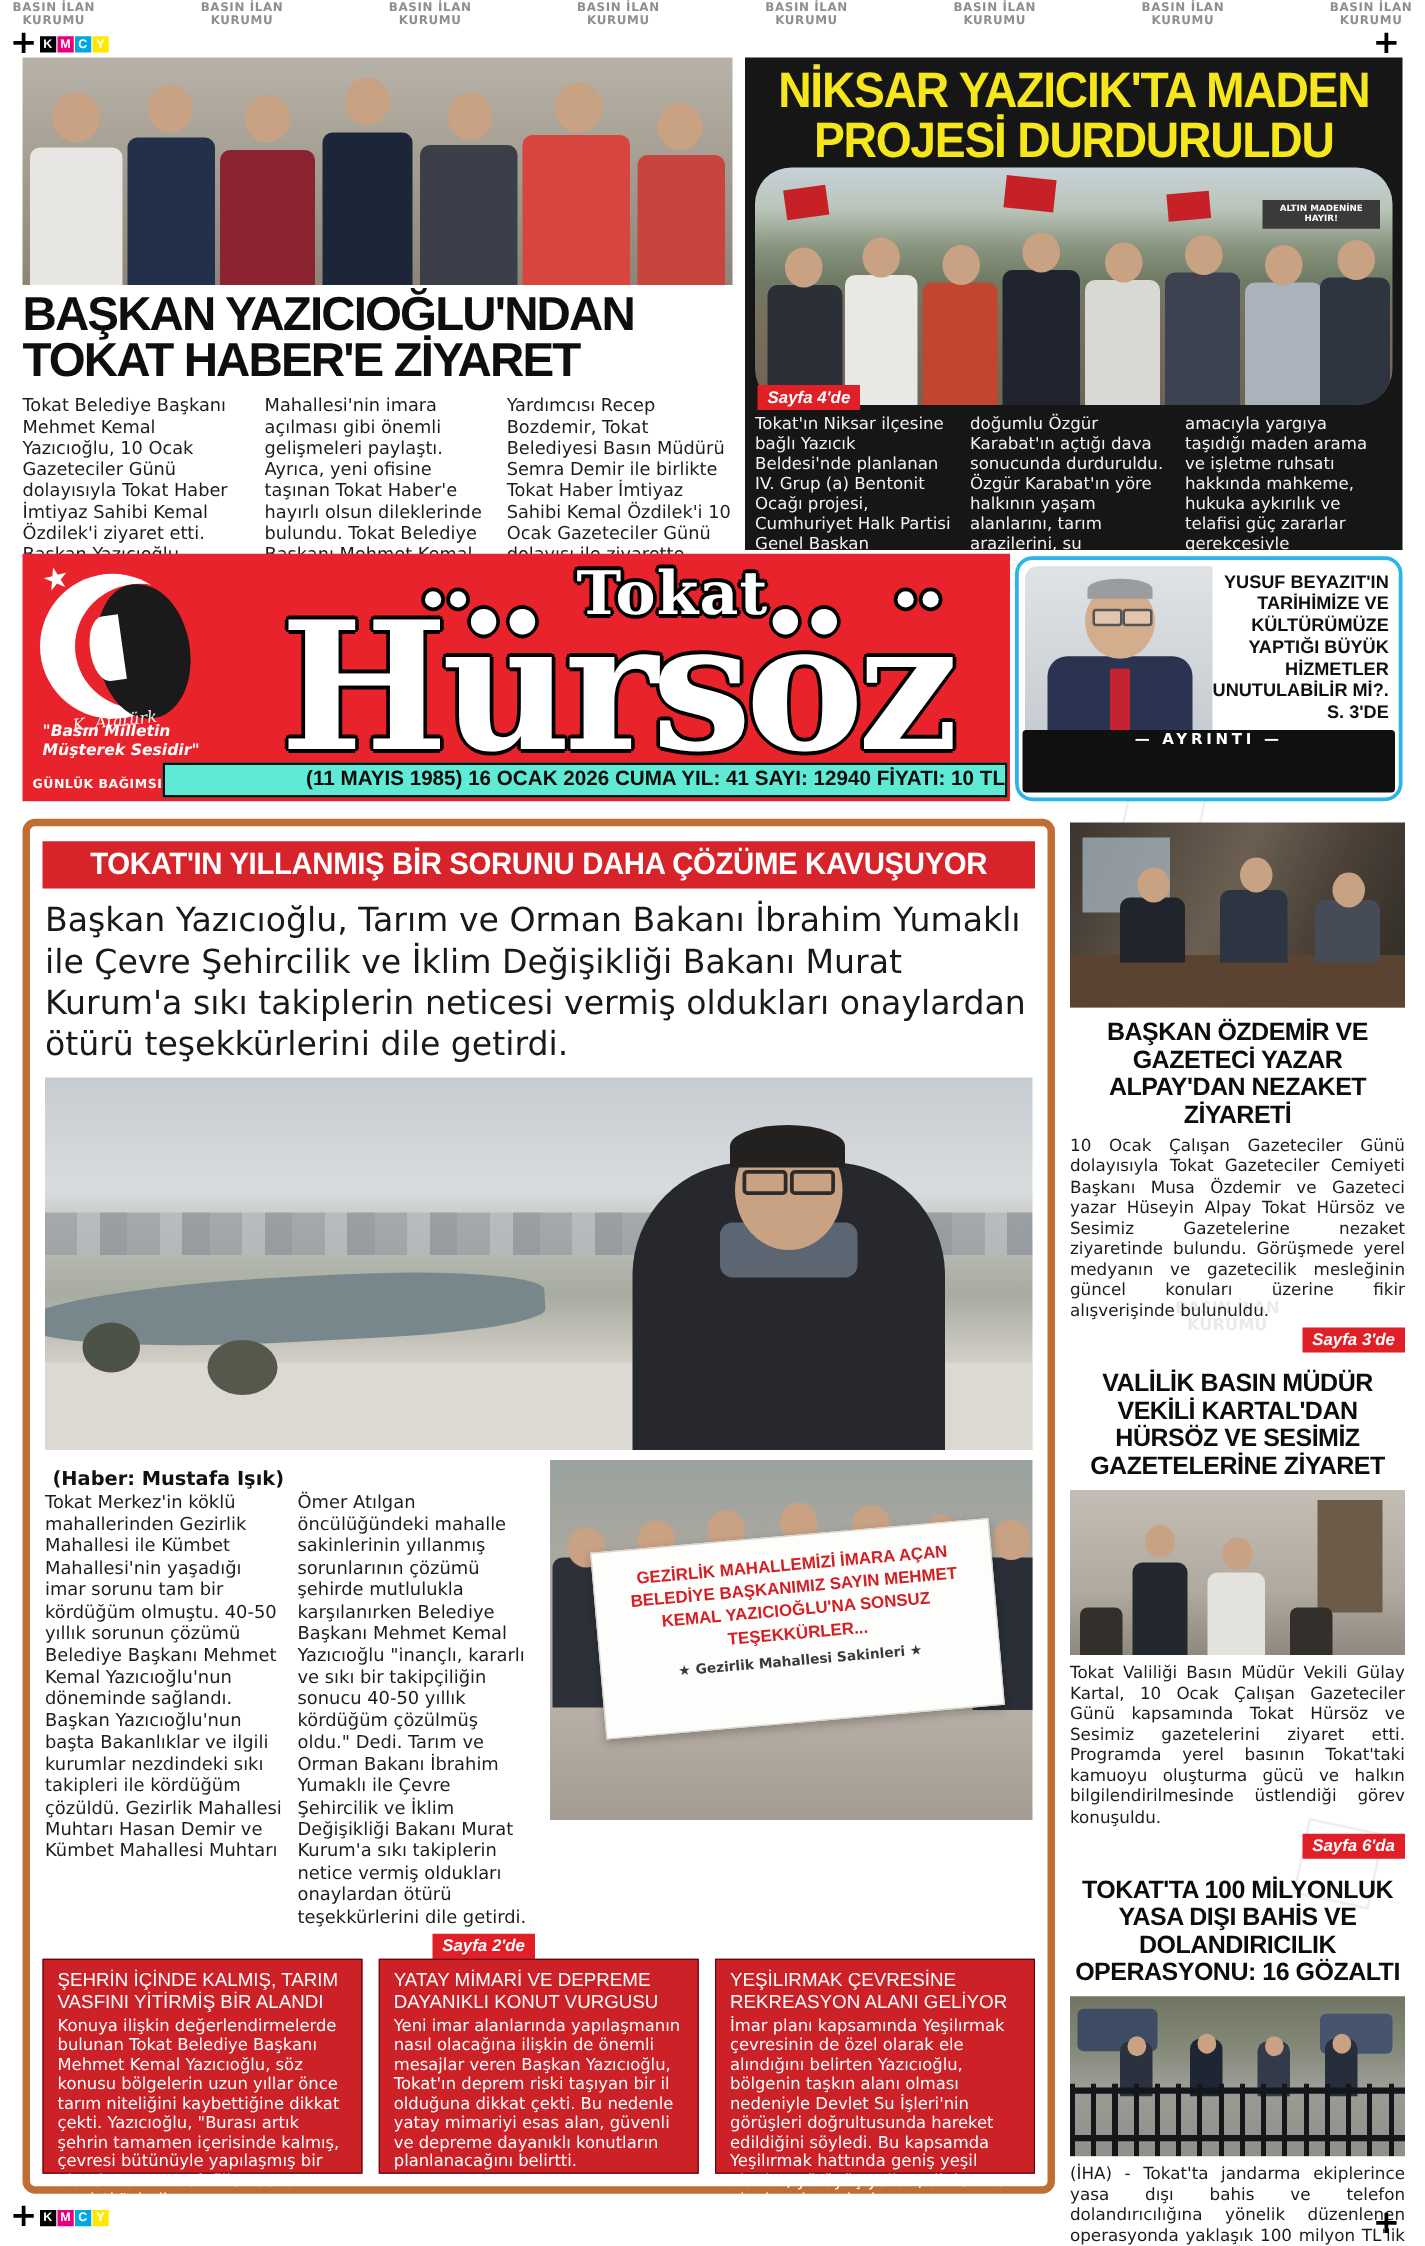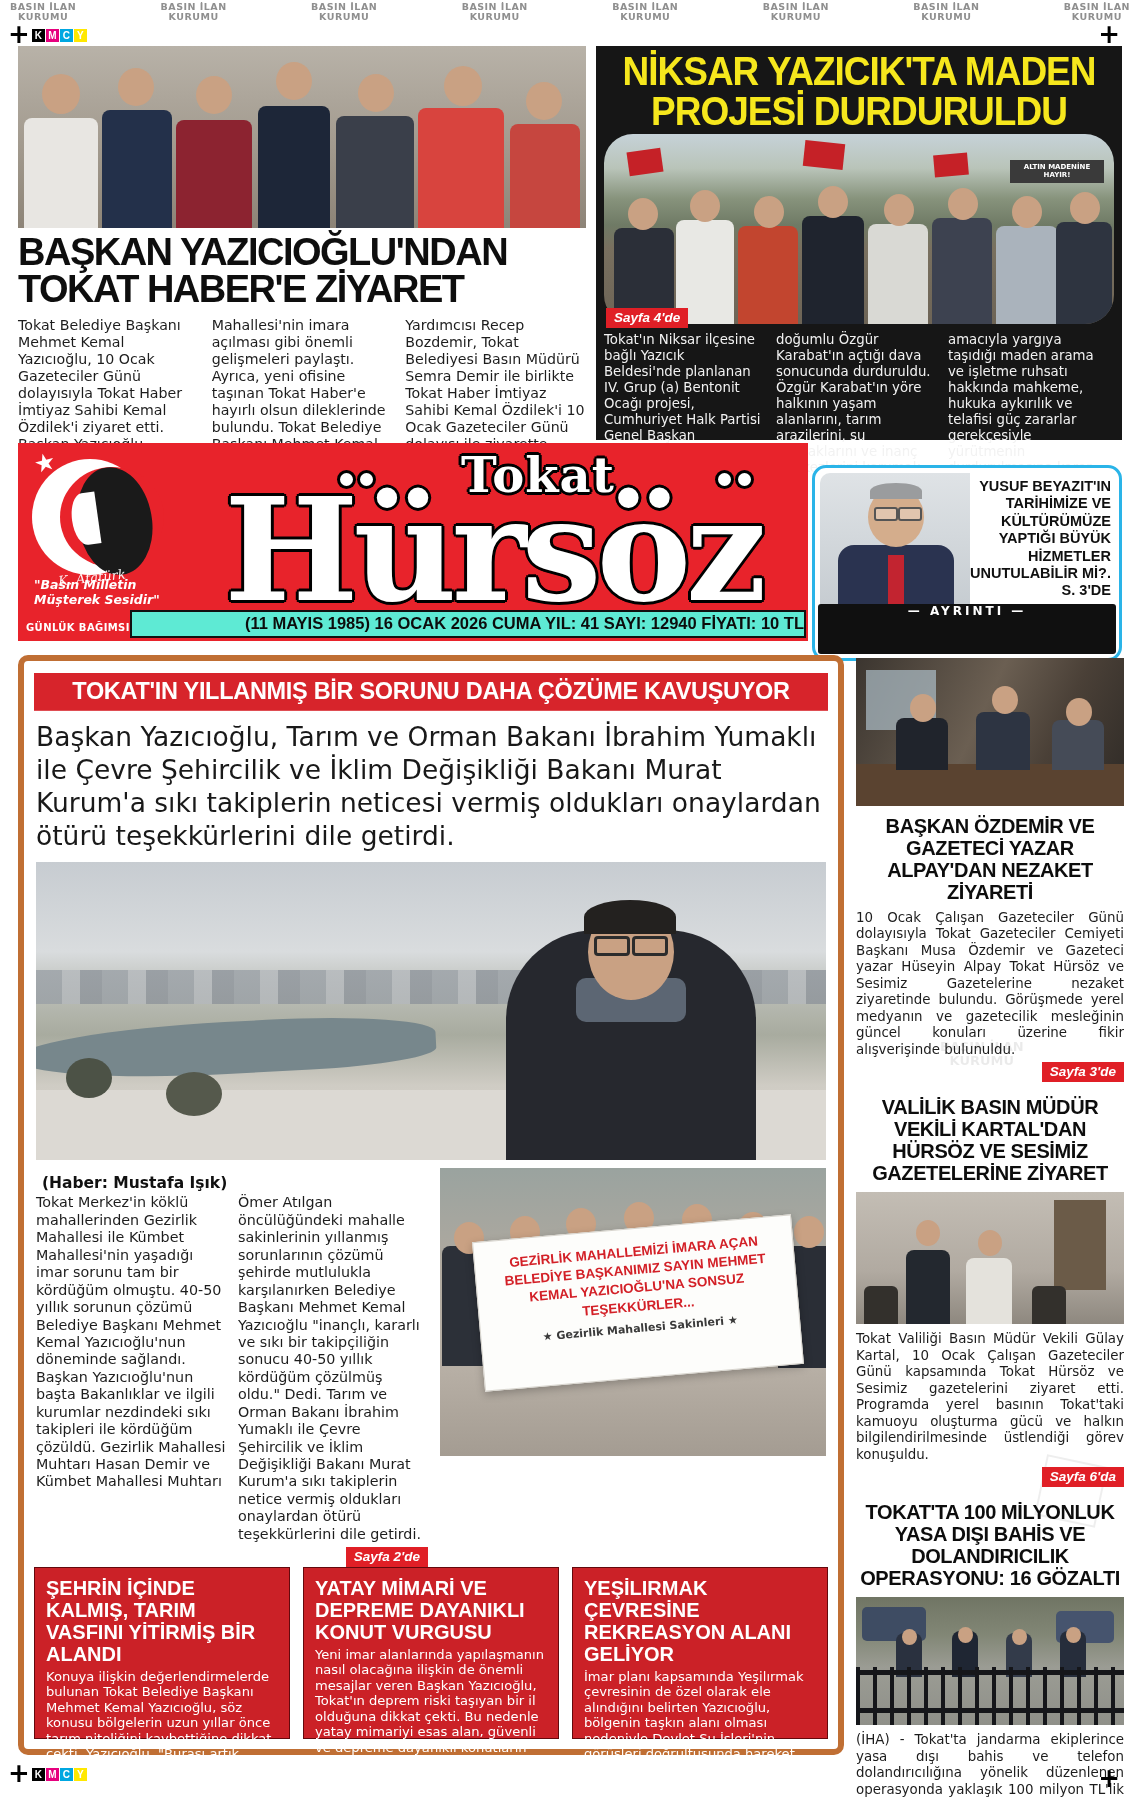--- a/index.html
+++ b/index.html
@@ -51,21 +51,21 @@
   #mh-signature{position:absolute;left:40px;bottom:56px;color:#fff;font-family:"DejaVu Serif",serif;font-style:italic;font-size:13px;transform:rotate(-6deg);opacity:.95;}
   #mh-daily{position:absolute;left:8px;bottom:8px;color:#fff;font-size:10px;font-weight:bold;letter-spacing:.4px;}
   .mh-outline{color:#fff;font-family:"DejaVu Serif",serif;font-weight:bold;
       text-shadow:-3px 0 0 #000,3px 0 0 #000,0 -3px 0 #000,0 3px 0 #000,-2px -2px 0 #000,2px 2px 0 #000,-2px 2px 0 #000,2px -2px 0 #000;}
   #mh-city{position:absolute;left:300px;top:4px;width:440px;text-align:center;font-size:48px;letter-spacing:1px;}
   #mh-name{position:absolute;left:150px;top:36px;width:650px;text-align:center;font-size:142px;line-height:1.0;letter-spacing:-5px;}
   .mh-dot{position:absolute;width:13px;height:13px;border-radius:50%;background:#fff;box-shadow:0 0 0 3px #000;}
   #mh-dateline{position:absolute;left:112px;bottom:3px;width:676px;height:28px;background:#5eead4;border:2px solid #101010;
       box-sizing:border-box;text-align:right;font-size:16.5px;font-weight:bold;line-height:23px;color:#0c0c0c;font-family:"Liberation Sans",sans-serif;}
   
-  #colbox{left:812px;top:445px;width:310px;height:196px;background:#fff;border:3px solid #2ab4e8;border-radius:14px;box-sizing:border-box;margin-top:20px;}
+  #colbox{left:812px;top:445px;width:310px;height:196px;background:#fff;border:3px solid #2ab4e8;border-radius:14px;box-sizing:border-box;}
   #colbox-photo{position:absolute;left:5px;top:5px;width:150px;height:134px;background:linear-gradient(180deg,#dfe3e6,#c6ccd1);border-radius:10px 0 0 0;}
   #colbox-teaser{position:absolute;right:8px;top:10px;width:146px;font-size:14.5px;font-weight:800;text-align:right;line-height:1.2;color:#101010;font-family:"Liberation Sans",sans-serif;}
   #colbox-bar{position:absolute;left:3px;right:3px;bottom:4px;height:50px;background:#101010;border-radius:3px;text-align:center;color:#fff;}
   #colbox-author{font-size:26px;line-height:30px;font-family:"Liberation Sans",sans-serif;}
   #colbox-tag{font-size:12px;font-weight:bold;letter-spacing:3px;line-height:14px;}
   
   #mainframe{left:18px;top:655px;width:826px;height:1100px;border:6px solid #c06f34;border-radius:10px;background:#fff;box-sizing:border-box;}
   #ms-kicker{margin:12px 10px 0;height:36px;background:#d7242b;color:#fff;text-align:center;font-size:23.5px;font-weight:800;
       line-height:35px;letter-spacing:-.3px;font-family:"Liberation Sans",sans-serif;transform:scaleY(1.05);transform-origin:center top;}
   #ms-headblock{position:relative;margin:10px 10px 0;height:152px;}
@@ -86,21 +86,21 @@
   #ms-cols{display:flex;gap:12px;}
   #ms-cols .col{width:190px;font-size:14.3px;line-height:1.22;color:#1d1d1d;}
   #ms-pageref{text-align:right;margin-top:4px;}
   #ms-groupphoto{width:398px;height:288px;background:linear-gradient(180deg,#9aa39f 0%,#b0a99f 35%,#b7afa5 70%,#a49c92 100%);}
   .banner-sheet{position:absolute;left:38px;top:60px;width:320px;height:150px;background:#fdfdfb;border:1px solid #d8d5ce;
       transform:rotate(-5deg);box-shadow:0 3px 8px rgba(0,0,0,.25);padding:14px 10px 0;box-sizing:border-box;text-align:center;}
   .banner-sheet .btxt{color:#d32027;font-size:13.5px;font-weight:800;line-height:1.35;font-family:"Liberation Sans",sans-serif;}
   .banner-sheet .bcredit{color:#3a3a3a;font-size:11px;font-weight:bold;margin-top:6px;}
   #ms-boxes{position:absolute;left:10px;right:10px;bottom:10px;display:flex;gap:13px;height:172px;}
   .ms-box{flex:1;background:#cb2127;border:1px solid #64090d;padding:9px 11px;box-sizing:border-box;color:#fff;}
-  .ms-box .btitle{font-size:20px;font-weight:700;line-height:1.1;margin-bottom:4px;font-family:"Liberation Sans",sans-serif;}
+  .ms-box .btitle{font-size:15px;font-weight:400;line-height:1.1;margin-bottom:4px;font-family:"Liberation Sans",sans-serif;}
   .ms-box .bbody{font-size:13.1px;line-height:1.18;}
   
   #rail{left:856px;top:658px;width:268px;}
   .rail-photo{position:relative;overflow:hidden;}
   #rail-photo1{height:148px;background:linear-gradient(115deg,#3b352f 0%,#6b5f52 45%,#4a4037 70%,#2e2a26 100%);}
   #rail-photo2{height:132px;background:linear-gradient(180deg,#c3bdb4 0%,#b1aaa1 60%,#8e887f 100%);margin-top:8px;}
   #rail-photo3{height:128px;background:linear-gradient(180deg,#707564 0%,#828776 30%,#9b9c94 55%,#8f9089 100%);margin-top:8px;}
   .rail-head{font-size:20px;font-weight:800;text-align:center;line-height:1.1;letter-spacing:-.4px;margin-top:9px;color:#0d0d0d;
       font-family:"Liberation Sans",sans-serif;}
   .rail-text{font-size:13.4px;line-height:1.23;margin-top:7px;text-align:justify;color:#1c1c1c;}

